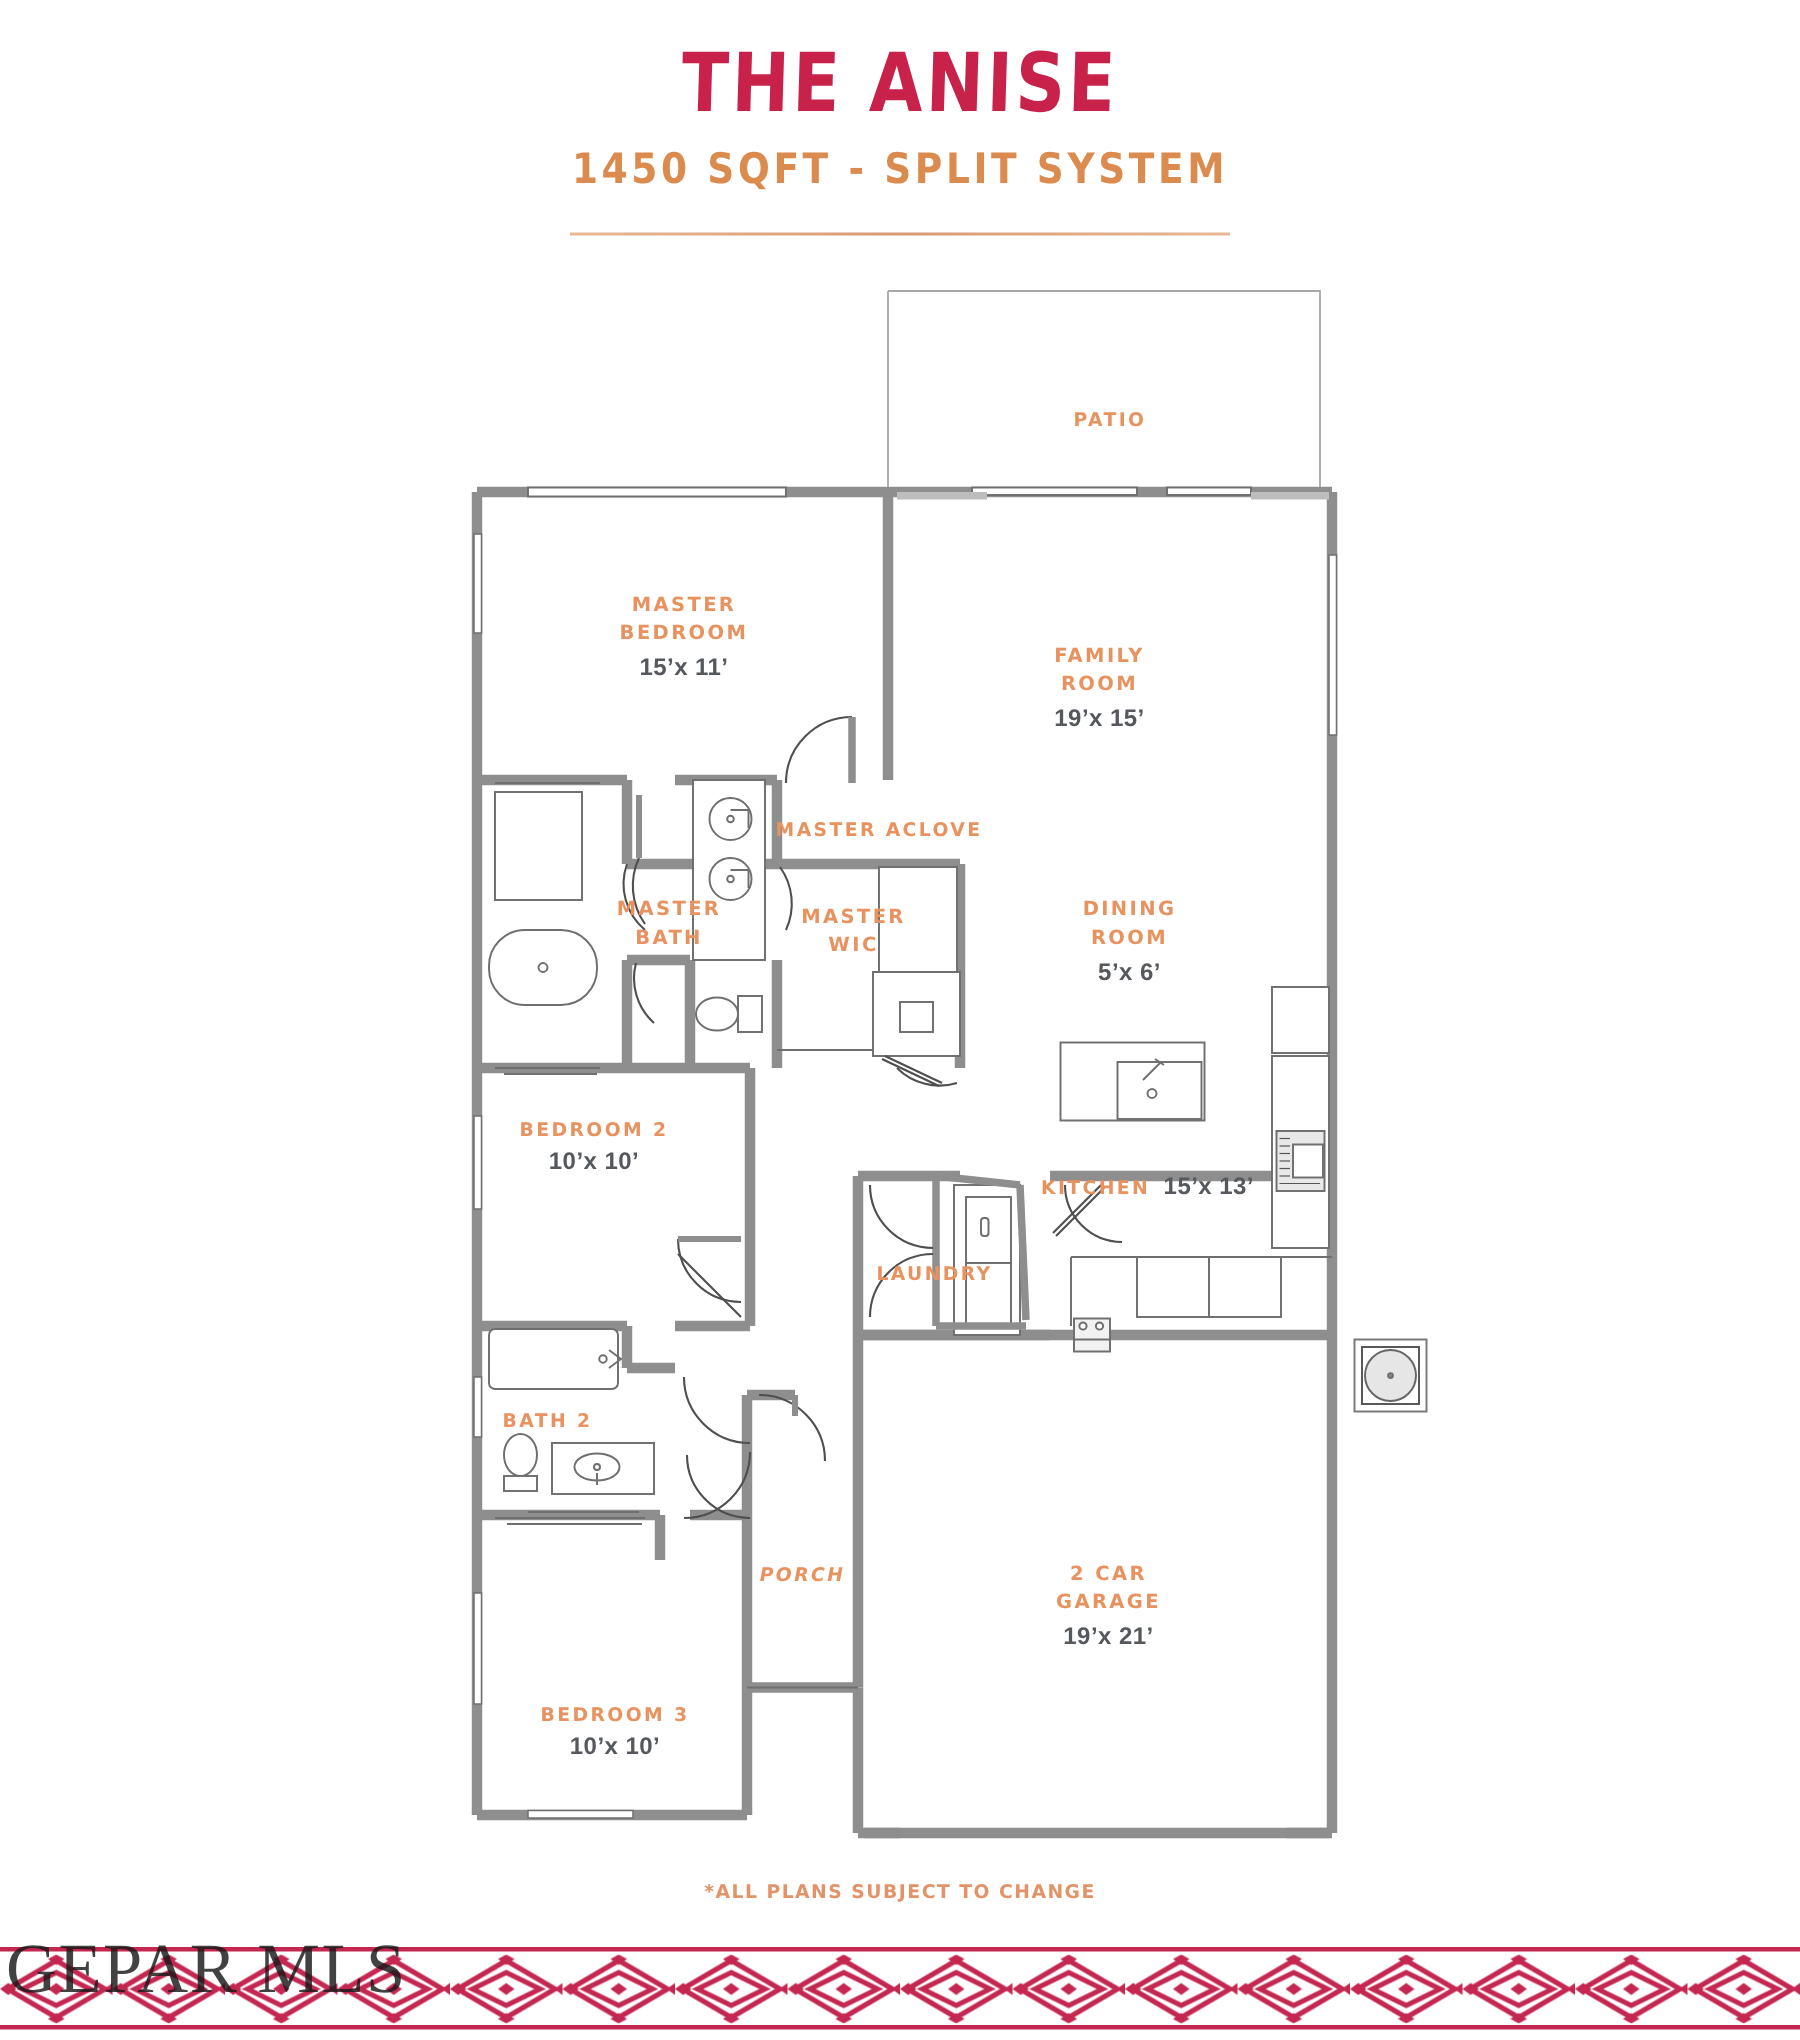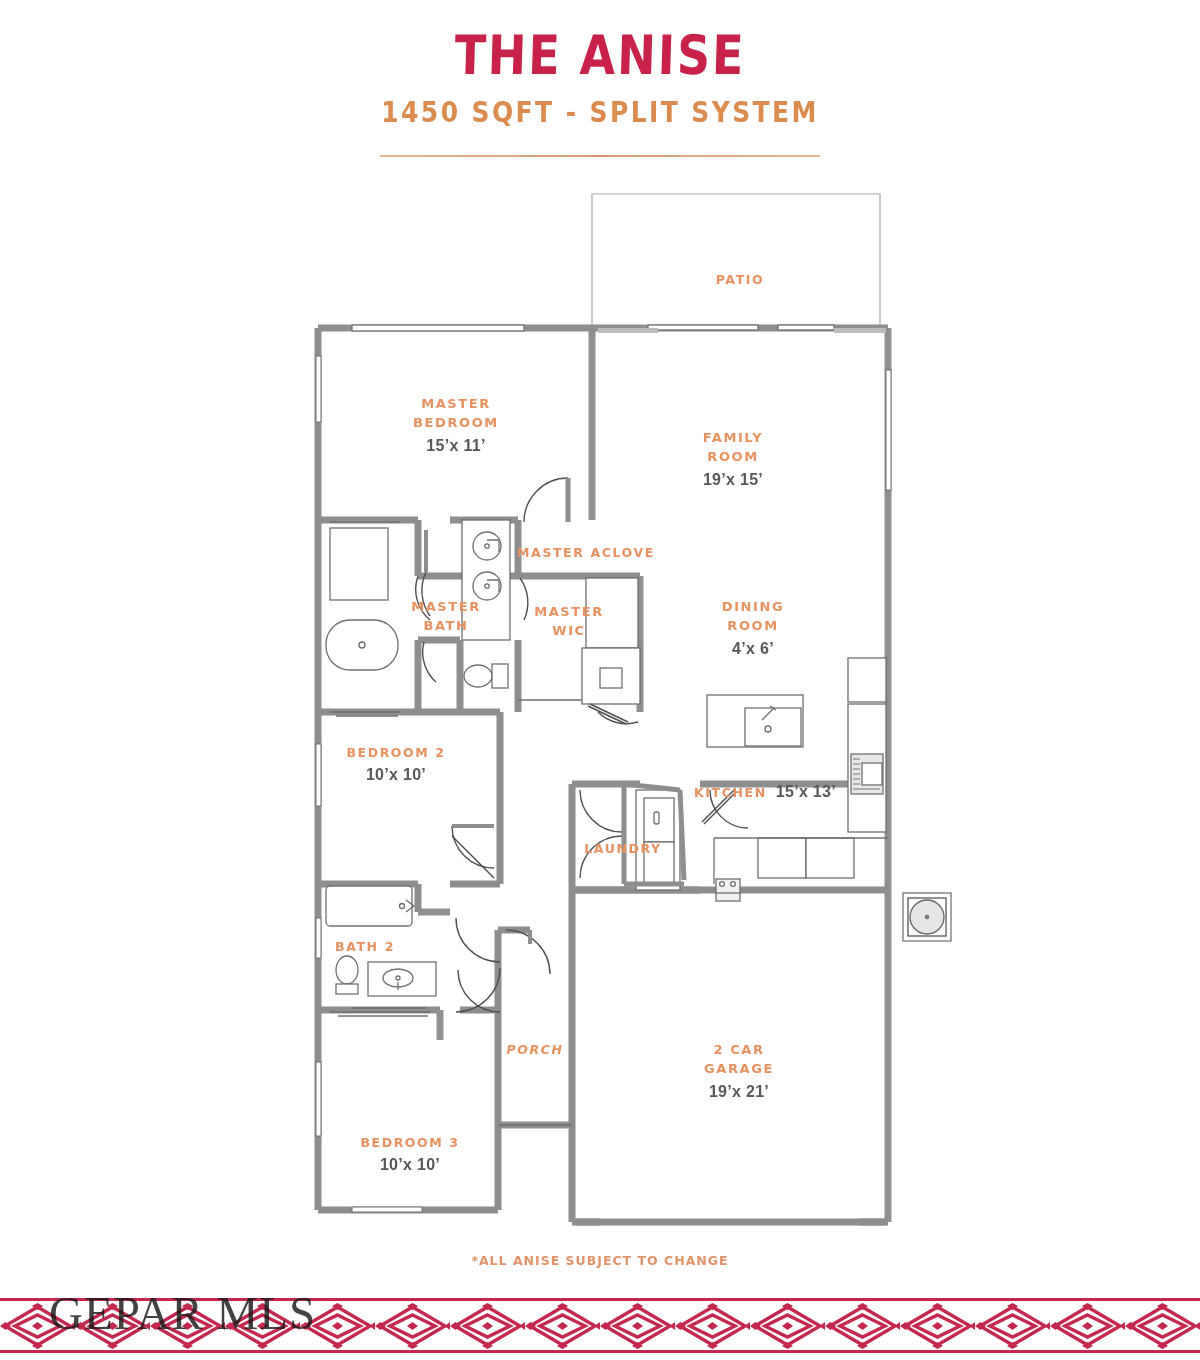--- a/index.html
+++ b/index.html
@@ -130,21 +130,20 @@
   
   #watermark {
     position: absolute;
     left: 4px;
     top: 1286px;
     font-family: "Liberation Serif", serif;
     font-size: 47px;
     letter-spacing: 1px;
     color: rgba(25,25,25,0.82);
     white-space: nowrap;
-    margin-left: 45px;
   }
 </style>
 </head>
 <body>
 
 <div id="header">
   <div id="plan-title">THE ANISE</div>
   <div id="plan-subtitle">1450 SQFT - SPLIT SYSTEM</div>
   <div id="header-rule"></div>
 </div>
@@ -371,31 +370,31 @@
 </svg>
 </div>
 
 <div id="labels">
     <div class="rlabel" style="left: 740px; top: 271px;"><span>PATIO</span></div>
     <div class="rlabel big" style="left: 456px; top: 395px;"><span>MASTER<br>BEDROOM</span><span class="rdim">15’x 11’</span></div>
     <div class="rlabel big" style="left: 733px; top: 429px;"><span>FAMILY<br>ROOM</span><span class="rdim">19’x 15’</span></div>
     <div class="rlabel" style="left: 586px; top: 544px;"><span>MASTER ACLOVE</span></div>
     <div class="rlabel big" style="left: 446px; top: 598px;"><span>MASTER<br>BATH</span></div>
     <div class="rlabel big" style="left: 569px; top: 603px;"><span>MASTER<br>WIC</span></div>
-    <div class="rlabel big" style="left: 753px; top: 598px;"><span>DINING<br>ROOM</span><span class="rdim">4’x 6’</span></div>
+    <div class="rlabel big" style="left: 753px; top: 598px;"><span>DINING<br>ROOM</span><span class="rdim">5’x 6’</span></div>
     <div class="rlabel" style="left: 396px; top: 744px;"><span>BEDROOM 2</span><span class="rdim">10’x 10’</span></div>
     <div class="rlabel" style="left: 765px; top: 780px;"><span>KITCHEN</span><span class="rdim inline">15’x 13’</span></div>
     <div class="rlabel" style="left: 623px; top: 840px;"><span>LAUNDRY</span></div>
     <div class="rlabel" style="left: 365px; top: 938px;"><span>BATH 2</span></div>
     <div class="rlabel" style="left: 535px; top: 1041px; font-style: italic;"><span>PORCH</span></div>
     <div class="rlabel big" style="left: 739px; top: 1041px;"><span>2 CAR<br>GARAGE</span><span class="rdim">19’x 21’</span></div>
     <div class="rlabel" style="left: 410px; top: 1110px; margin-top: 24px;"><span>BEDROOM 3</span><span class="rdim">10’x 10’</span></div>
   </div>
 
-<div id="footer-note">*ALL ANISE SUBJECT TO CHANGE</div>
+<div id="footer-note">*ALL PLANS SUBJECT TO CHANGE</div>
 
 <div id="border-band">
   <div class="rule top"></div>
   <div class="rule bottom"></div>
   <svg id="border-pattern" viewBox="0 0 1200 46" preserveAspectRatio="none">
     <defs>
       <pattern id="diamonds" x="0" y="0" width="75" height="46" patternUnits="userSpaceOnUse">
         <g fill="none" stroke="#c4274f" stroke-width="3.4">
           <path d="M37.5,4 L70,23 L37.5,42 L5,23 Z"></path>
           <path d="M37.5,12 L60,23 L37.5,34 L15,23 Z"></path>

